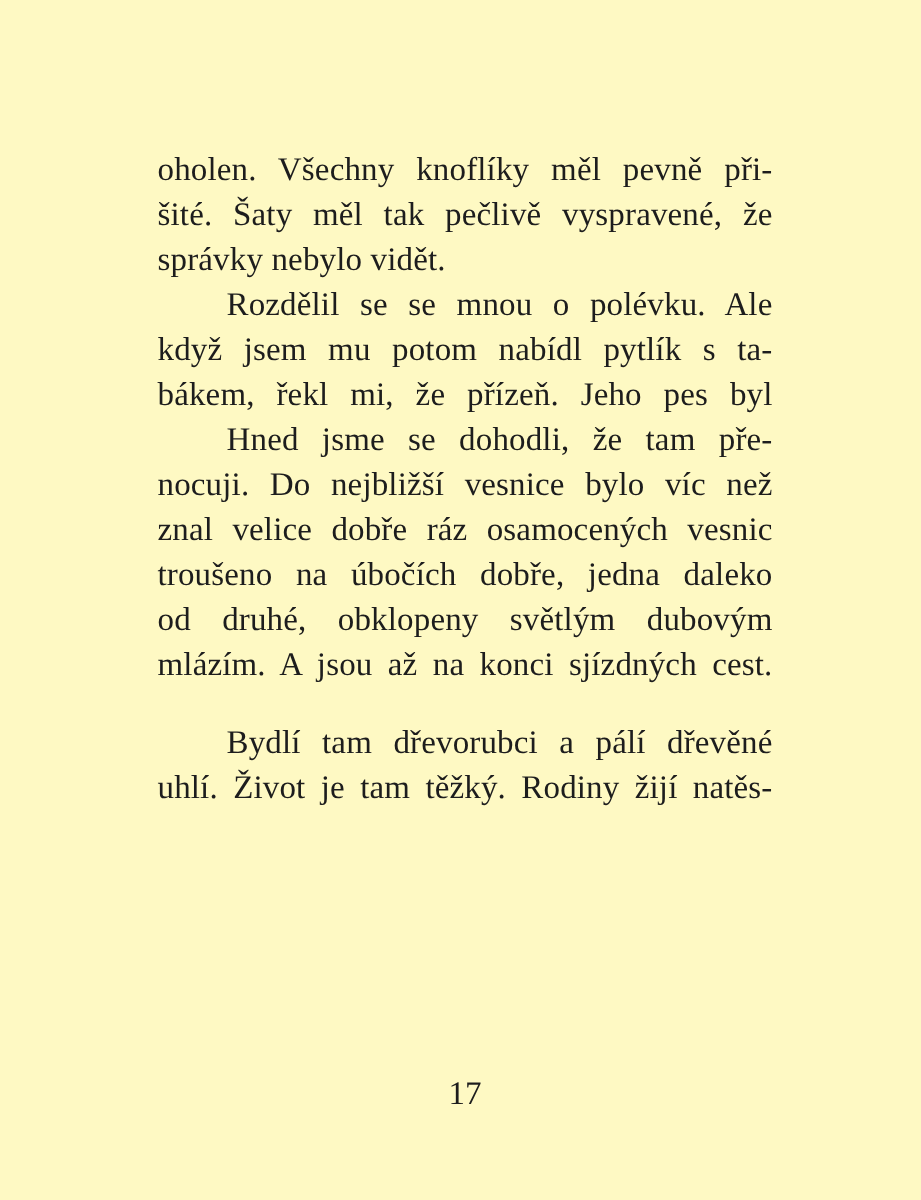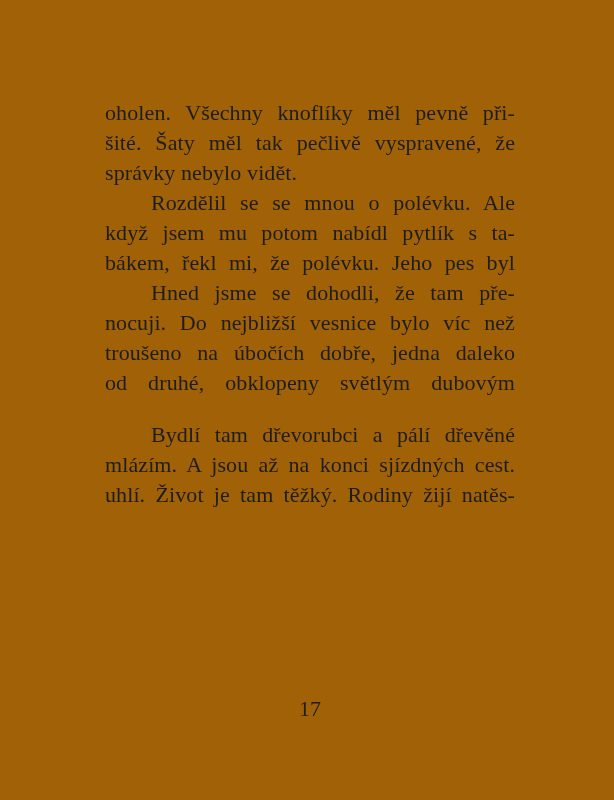--- a/index.html
+++ b/index.html
@@ -4,21 +4,21 @@
 <style>
   html, body {
     margin: 0;
     padding: 0;
     background: #ffffff;
   }
   .page {
     position: relative;
     width: 614px;
     height: 800px;
-    background: #a16207;
+    background: #fef9c3;
     overflow: hidden;
     font-family: "Liberation Serif", "DejaVu Serif", serif;
     color: #1d1d1d;
   }
   .text-block {
     position: absolute;
     left: 105px;
     top: 98px;
     width: 410px;
   }
@@ -34,41 +34,42 @@
     text-align-last: left;
   }
   .text-line.indent {
     padding-left: 46px;
   }
   .text-line.para-gap {
     margin-top: 22px;
   }
   .folio {
     position: absolute;
-    top: 696px;
+    top: 716px;
     left: 105px;
     width: 410px;
     text-align: center;
     font-size: 22px;
     line-height: 26px;
   }
 </style>
 </head>
 <body>
 
 <div class="page">
   <div class="text-block">
     <div class="text-line">oholen. Všechny knoflíky měl pevně při-</div>
     <div class="text-line">šité. Šaty měl tak pečlivě vyspravené, že</div>
     <div class="text-line para-end">správky nebylo vidět.</div>
     <div class="text-line indent">Rozdělil se se mnou o polévku. Ale</div>
     <div class="text-line">když jsem mu potom nabídl pytlík s ta-</div>
-    <div class="text-line">bákem, řekl mi, že polévku. Jeho pes byl</div>
+    <div class="text-line">bákem, řekl mi, že přízeň. Jeho pes byl</div>
     <div class="text-line indent">Hned jsme se dohodli, že tam pře-</div>
     <div class="text-line">nocuji. Do nejbližší vesnice bylo víc než</div>
+    <div class="text-line">znal velice dobře ráz osamocených vesnic</div>
     <div class="text-line">troušeno na úbočích dobře, jedna daleko</div>
     <div class="text-line">od druhé, obklopeny světlým dubovým</div>
+    <div class="text-line">mlázím. A jsou až na konci sjízdných cest.</div>
     <div class="text-line indent para-gap">Bydlí tam dřevorubci a pálí dřevěné</div>
-    <div class="text-line">mlázím. A jsou až na konci sjízdných cest.</div>
     <div class="text-line">uhlí. Život je tam těžký. Rodiny žijí natěs-</div>
   </div>
   <div class="folio">17</div>
 </div>
 
 </body></html>

